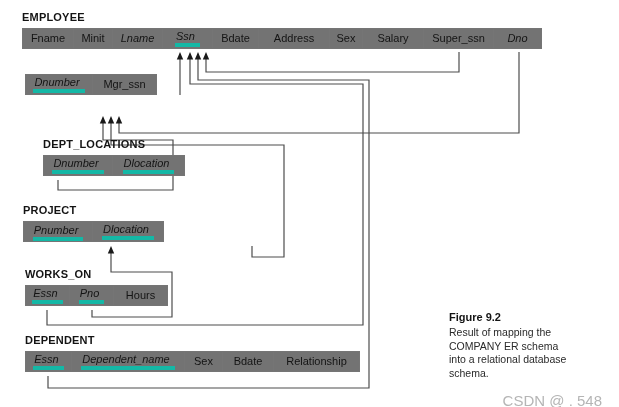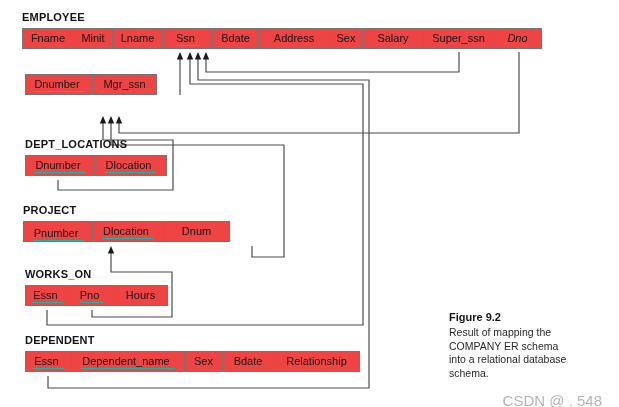--- a/index.html
+++ b/index.html
@@ -8,28 +8,28 @@
     font-family:"Liberation Sans","DejaVu Sans",sans-serif;
   }
   #fk-layer{position:absolute;left:0;top:0;width:619px;height:407px;}
   .schema-table{position:absolute;}
   .schema-table .tlabel{
     font-weight:bold;font-size:11px;color:#141414;letter-spacing:.2px;
     margin-bottom:5px;white-space:nowrap;
   }
   .schema-table .trow{display:flex;}
   .schema-table .cell{
-    box-sizing:border-box;height:21px;background:#ef4444;
+    box-sizing:border-box;height:21px;background:#737373;
     border:1px solid #757575;border-left:none;
     display:flex;align-items:center;justify-content:center;
     font-size:11px;color:#141414;white-space:nowrap;overflow:hidden;
   }
   .schema-table .cell:first-child{border-left:1px solid #757575;}
   .cell .fname{padding:0 1px 1px 1px;line-height:12px;}
-  .cell .fname.key{border-bottom:1px solid #14b8a6;padding-right:5px;}
+  .cell .fname.key{border-bottom:4px solid #14b8a6;padding-right:5px;font-style:italic;}
   #caption{position:absolute;left:449px;top:311px;width:165px;color:#2a2a2a;}
   #caption .fig-label{font-weight:bold;font-size:11px;margin-bottom:3px;color:#141414;}
   #caption .cap-line{font-size:10.5px;line-height:13.5px;}
   #watermark{
     position:absolute;right:17px;top:392px;font-size:15px;color:#b5b5b5;white-space:nowrap;
   }
 </style>
 </head>
 <body>
 
@@ -72,21 +72,21 @@
   <div id="tables-root">
       <div class="schema-table" style="left: 22px; top: 11px;">
         <div class="tlabel">EMPLOYEE</div>
         <div class="trow">
           <div class="cell" style="width: 52px;">
             <span class="fname">Fname</span>
           </div>
           <div class="cell" style="width: 39px;">
             <span class="fname">Minit</span>
           </div>
-          <div class="cell" style="width: 50px;">
+          <div class="cell" style="width: 50px; font-style: italic;">
             <span class="fname">Lname</span>
           </div>
           <div class="cell" style="width: 50px;">
             <span class="fname key">Ssn</span>
           </div>
           <div class="cell" style="width: 46px;">
             <span class="fname">Bdate</span>
           </div>
           <div class="cell" style="width: 71px;">
             <span class="fname">Address</span>
@@ -108,42 +108,39 @@
       <div class="schema-table" style="left: 25px; top: 74px;">
         <div class="trow">
           <div class="cell" style="width: 68px;">
             <span class="fname key">Dnumber</span>
           </div>
           <div class="cell" style="width: 64px;">
             <span class="fname">Mgr_ssn</span>
           </div>
         </div>
       </div>
-      <div class="schema-table" style="left: 25px; top: 138px;">
+      <div class="schema-table" style="left: 43px; top: 138px;">
         <div class="tlabel">DEPT_LOCATIONS</div>
         <div class="trow">
           <div class="cell" style="width: 70px;">
             <span class="fname key">Dnumber</span>
           </div>
           <div class="cell" style="width: 72px;">
             <span class="fname key">Dlocation</span>
           </div>
         </div>
       </div>
       <div class="schema-table" style="left: 23px; top: 204px;">
         <div class="tlabel">PROJECT</div>
         <div class="trow">
           <div class="cell" style="width: 70px; align-items: flex-end;">
             <span class="fname key">Pnumber</span>
           </div>
           <div class="cell" style="width: 71px;">
             <span class="fname key">Dlocation</span>
-          </div>
-          <div class="cell" style="width: 66px;">
-            <span class="fname">Dnum</span>
           </div>
         </div>
       </div>
       <div class="schema-table" style="left: 25px; top: 268px;">
         <div class="tlabel">WORKS_ON</div>
         <div class="trow">
           <div class="cell" style="width: 45px;">
             <span class="fname key">Essn</span>
           </div>
           <div class="cell" style="width: 44px;">

